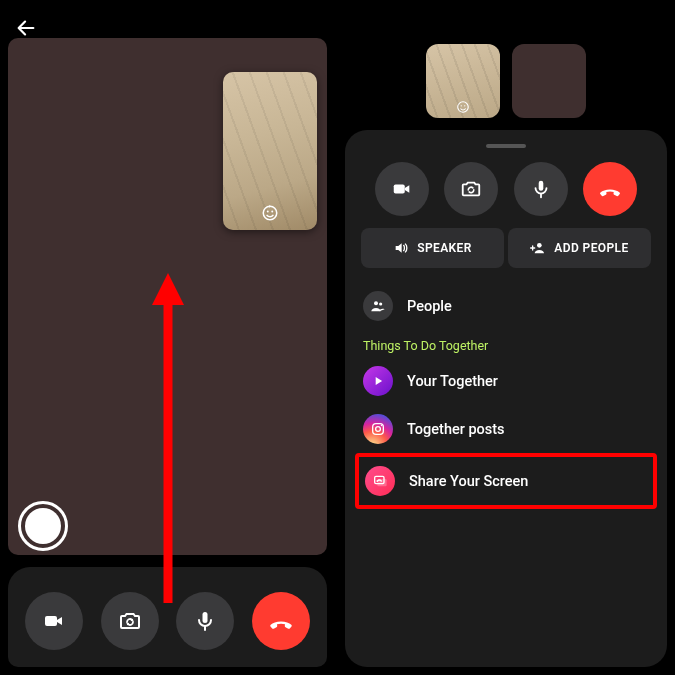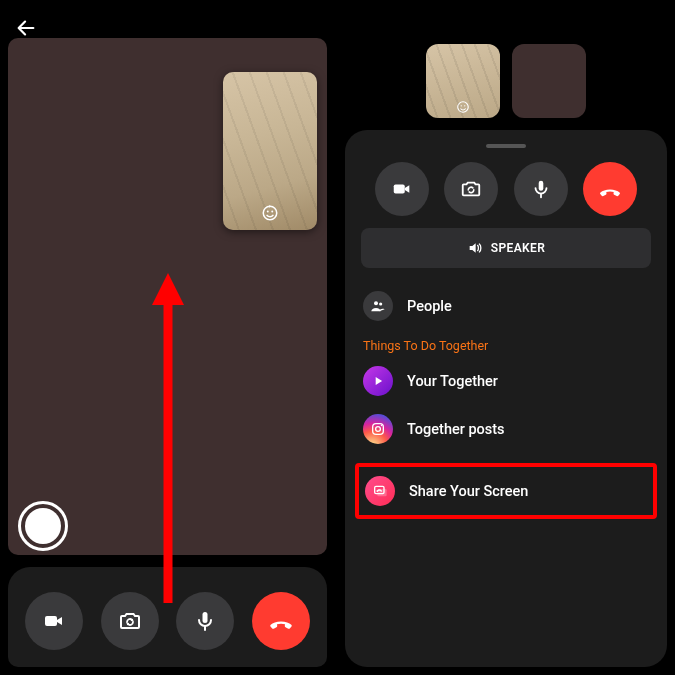--- a/index.html
+++ b/index.html
@@ -164,39 +164,39 @@
     display: flex;
     align-items: center;
     gap: 14px;
     padding: 9px 6px;
     color: #fff;
     font-size: 14.5px;
     font-weight: 500;
     border-radius: 8px;
   }
   .section-label {
-    color: #f97316;
+    color: #bef264;
     font-size: 12.5px;
     padding: 8px 6px 4px 6px;
   }
   .li-icon {
     width: 30px; height: 30px;
     border-radius: 50%;
     display: flex; align-items: center; justify-content: center;
     color: #fff;
     flex-shrink: 0;
   }
   .li-icon.grey { background: #3a3a3c; }
   .li-icon.purple { background: linear-gradient(135deg,#c637e8,#6a11cb); }
   .li-icon.ig { background: radial-gradient(circle at 30% 110%,#fdf497 0%,#fd5949 40%,#d6249f 60%,#285AEB 95%); }
   .li-icon.pink { background: linear-gradient(135deg,#ff4d8d,#ff2d55); }
   .highlight-box {
     border: 4px solid #ff0000;
     border-radius: 4px;
-    margin: 10px -2px;
+    margin: 0 -2px;
   }
   
   svg { display:block; }
 </style>
 </head>
 <body>
 
 <div class="pane pane-left">
   <div class="left-bg"></div>
 
@@ -303,20 +303,29 @@
       </div>
     </div>
 
     <div class="pill-row">
       <div class="pill">
         <svg width="16" height="16" viewBox="0 0 24 24" fill="#fff">
             <path d="M4 9v6h4l5 4V5L8 9H4z"></path>
             <path d="M16 8c1.5 1 1.5 7 0 8M18.5 6c3 2 3 10 0 12" fill="none" stroke="#fff" stroke-width="2" stroke-linecap="round"></path>
           </svg>
         <span>SPEAKER</span>
+      </div>
+      <div class="pill">
+        <svg width="16" height="16" viewBox="0 0 24 24" fill="#fff">
+            <circle cx="14" cy="8" r="3.5"></circle>
+            <path d="M7 20c0-3 3-5 7-5s7 2 7 5"></path>
+            <line x1="4" y1="9" x2="4" y2="15" stroke="#fff" stroke-width="2" stroke-linecap="round"></line>
+            <line x1="1" y1="12" x2="7" y2="12" stroke="#fff" stroke-width="2" stroke-linecap="round"></line>
+          </svg>
+        <span>ADD PEOPLE</span>
       </div>
     </div>
 
     <div class="list-item">
       <div class="li-icon grey">
         <svg width="16" height="16" viewBox="0 0 24 24" fill="#fff">
             <circle cx="9" cy="8" r="3"></circle>
             <circle cx="16" cy="9" r="2.4"></circle>
             <path d="M2 20c0-3 3-5 7-5s7 2 7 5"></path>
             <path d="M14 20c0-2.5 2-4 5-4 2 0 3 .8 3 .8"></path>

